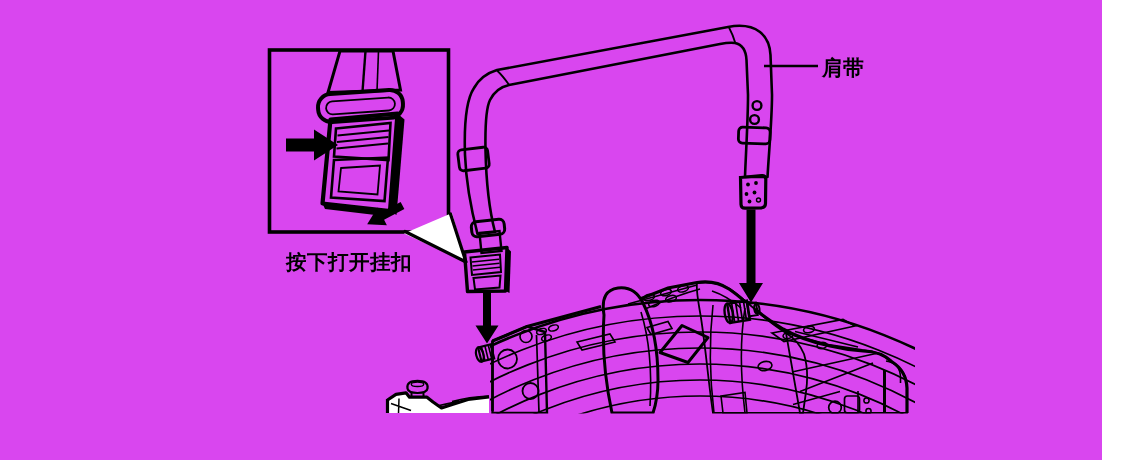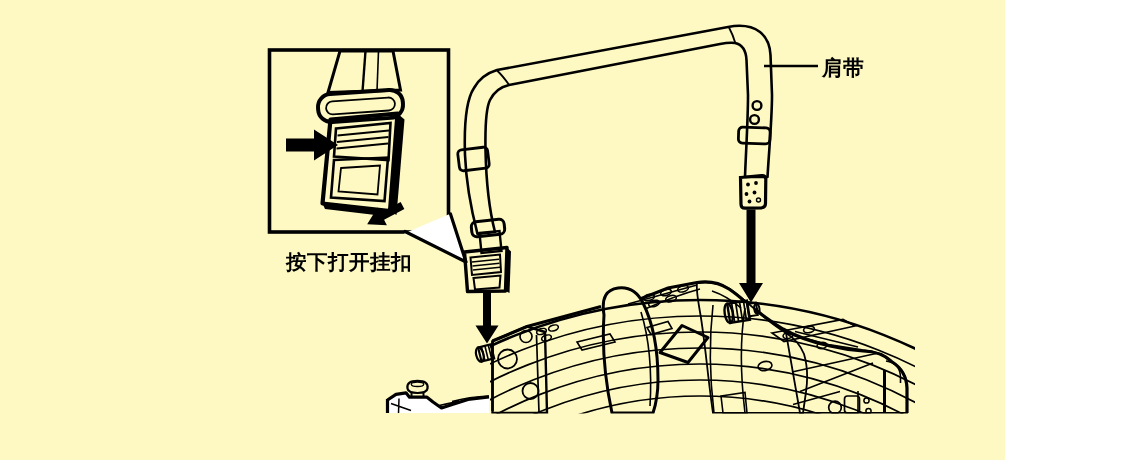--- a/index.html
+++ b/index.html
@@ -1,16 +1,16 @@
 <!DOCTYPE html>
 <html><head>
 <meta charset="utf-8">
 <style>
   html,body{margin:0;padding:0;background:#ffffff;}
-  .canvas{position:relative;width:1005px;height:460px;background:#fef9c3;overflow:hidden;text-align:right;}
+  .canvas{position:relative;width:1102px;height:460px;background:#d946ef;overflow:hidden;text-align:right;}
   svg text{font-family:"DejaVu Sans","Liberation Sans",sans-serif;font-weight:700;fill:#000;}
   .ln{stroke:#000;fill:none;}
 </style>
 </head>
 <body>
 
 <div class="canvas">
 <svg width="1123" height="460" viewBox="0 0 1123 460">
   <defs>
     <clipPath id="cam-clip">

